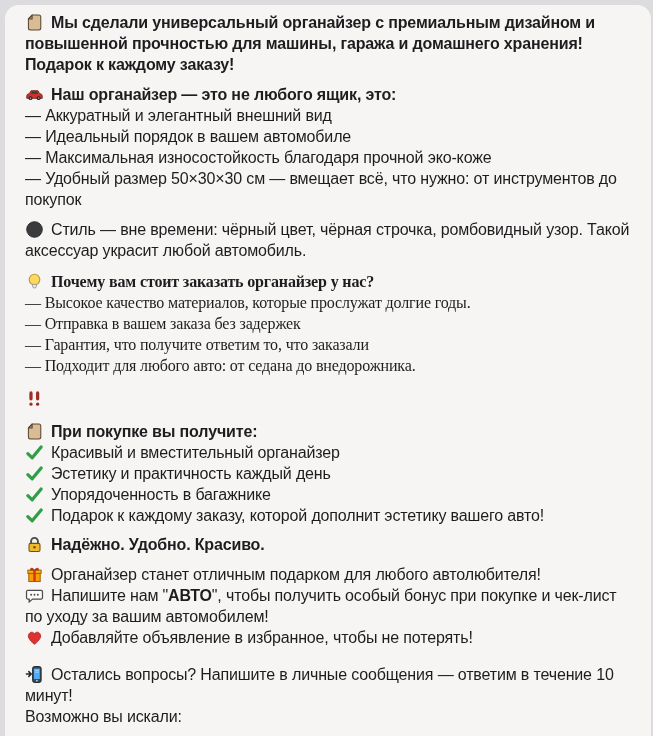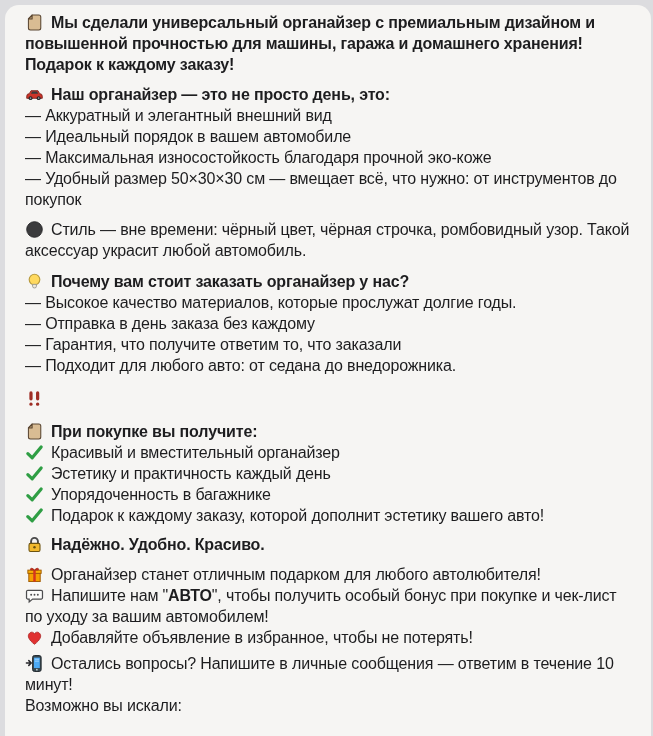--- a/index.html
+++ b/index.html
@@ -13,23 +13,23 @@
     margin:5px 2px 0 5px;
     width:646px;min-height:731px;
     background:#f6f5f3;
     border-radius:14px 14px 0 0;
     padding:7px 16px 0 20px;
     color:#1d1d1f;
     font-size:16px;line-height:21px;letter-spacing:-0.15px;
   }
   .para{margin:0;overflow-wrap:anywhere;}
   .b{font-weight:700;}
-  .m5{margin-bottom:5px;}  .m8{margin-bottom:8px;}
+  .m5{margin-bottom:16px;}  .m8{margin-bottom:8px;}
   .m9{margin-bottom:9px;}  .m10{margin-bottom:10px;}
-  .m12{margin-bottom:12px;} .m13{}
+  .m12{margin-bottom:12px;font-family:Liberation Serif, serif;} .m13{}
   .m15{margin-bottom:0;}
   .ico{display:inline-block;width:19px;height:19px;vertical-align:-4px;margin-right:7px;}
   .ico svg{display:block;width:100%;height:100%;}
   .row{margin:0;overflow-wrap:anywhere;}
 </style>
 </head>
 <body>
 
 <div class="card">
 
@@ -46,21 +46,21 @@
     <p class="para b">
       <span class="ico">
         <svg viewBox="0 0 22 18">
             <path d="M2 11 Q2 8 5 8 L7 4.6 H15 L17 8 Q20 8 20 11 V13.4 H2 Z" fill="#cd3429" stroke="#7a1f1a" stroke-width="1"></path>
             <path d="M8.2 5.6 H13.9 L15.3 8 H7 Z" fill="#3a3a3c"></path>
             <circle cx="6.4" cy="13.2" r="2.3" fill="#26262a"></circle>
             <circle cx="15.8" cy="13.2" r="2.3" fill="#26262a"></circle>
             <circle cx="6.4" cy="13.2" r="0.9" fill="#9a9aa0"></circle>
             <circle cx="15.8" cy="13.2" r="0.9" fill="#9a9aa0"></circle>
           </svg>
-      </span><span>Наш органайзер — это не просто день, это:</span>
+      </span><span>Наш органайзер — это не любого ящик, это:</span>
     </p>
     <div class="row">— Аккуратный и элегантный внешний вид</div>
     <div class="row">— Идеальный порядок в вашем автомобиле</div>
     <div class="row">— Максимальная износостойкость благодаря прочной эко-коже</div>
     <div class="row">— Удобный размер 50×30×30 см — вмещает всё, что нужно: от инструментов до покупок</div>
   </div>
 
   <p class="para m10">
     <span class="ico">
       <svg viewBox="0 0 20 20">
@@ -72,21 +72,21 @@
   <div class="m12">
     <p class="para b">
       <span class="ico">
         <svg viewBox="0 0 20 20">
             <circle cx="10" cy="8" r="5.6" fill="#ffd95e" stroke="#b89b3e" stroke-width="1.2"></circle>
             <path d="M8 13 h4 v2.2 q0 1.6 -2 1.6 t-2 -1.6 Z" fill="#efe9dc" stroke="#9a9a92" stroke-width="1"></path>
           </svg>
       </span><span>Почему вам стоит заказать органайзер у нас?</span>
     </p>
     <div class="row">— Высокое качество материалов, которые прослужат долгие годы.</div>
-    <div class="row">— Отправка в день заказа без каждому</div>
+    <div class="row">— Отправка в вашем заказа без задержек</div>
     <div class="row">— Гарантия, что получите ответим то, что заказали</div>
     <div class="row">— Подходит для любого авто: от седана до внедорожника.</div>
   </div>
 
   <p class="para m12">
     <span class="ico">
       <svg viewBox="0 0 20 20">
           <rect x="4.6" y="2.4" width="3.4" height="9.6" rx="1.7" fill="#9f2d24"></rect>
           <rect x="11.6" y="2.4" width="3.4" height="9.6" rx="1.7" fill="#9f2d24"></rect>
           <rect x="4.6" y="14.2" width="3.4" height="3.4" rx="1.6" fill="#9f2d24"></rect>

